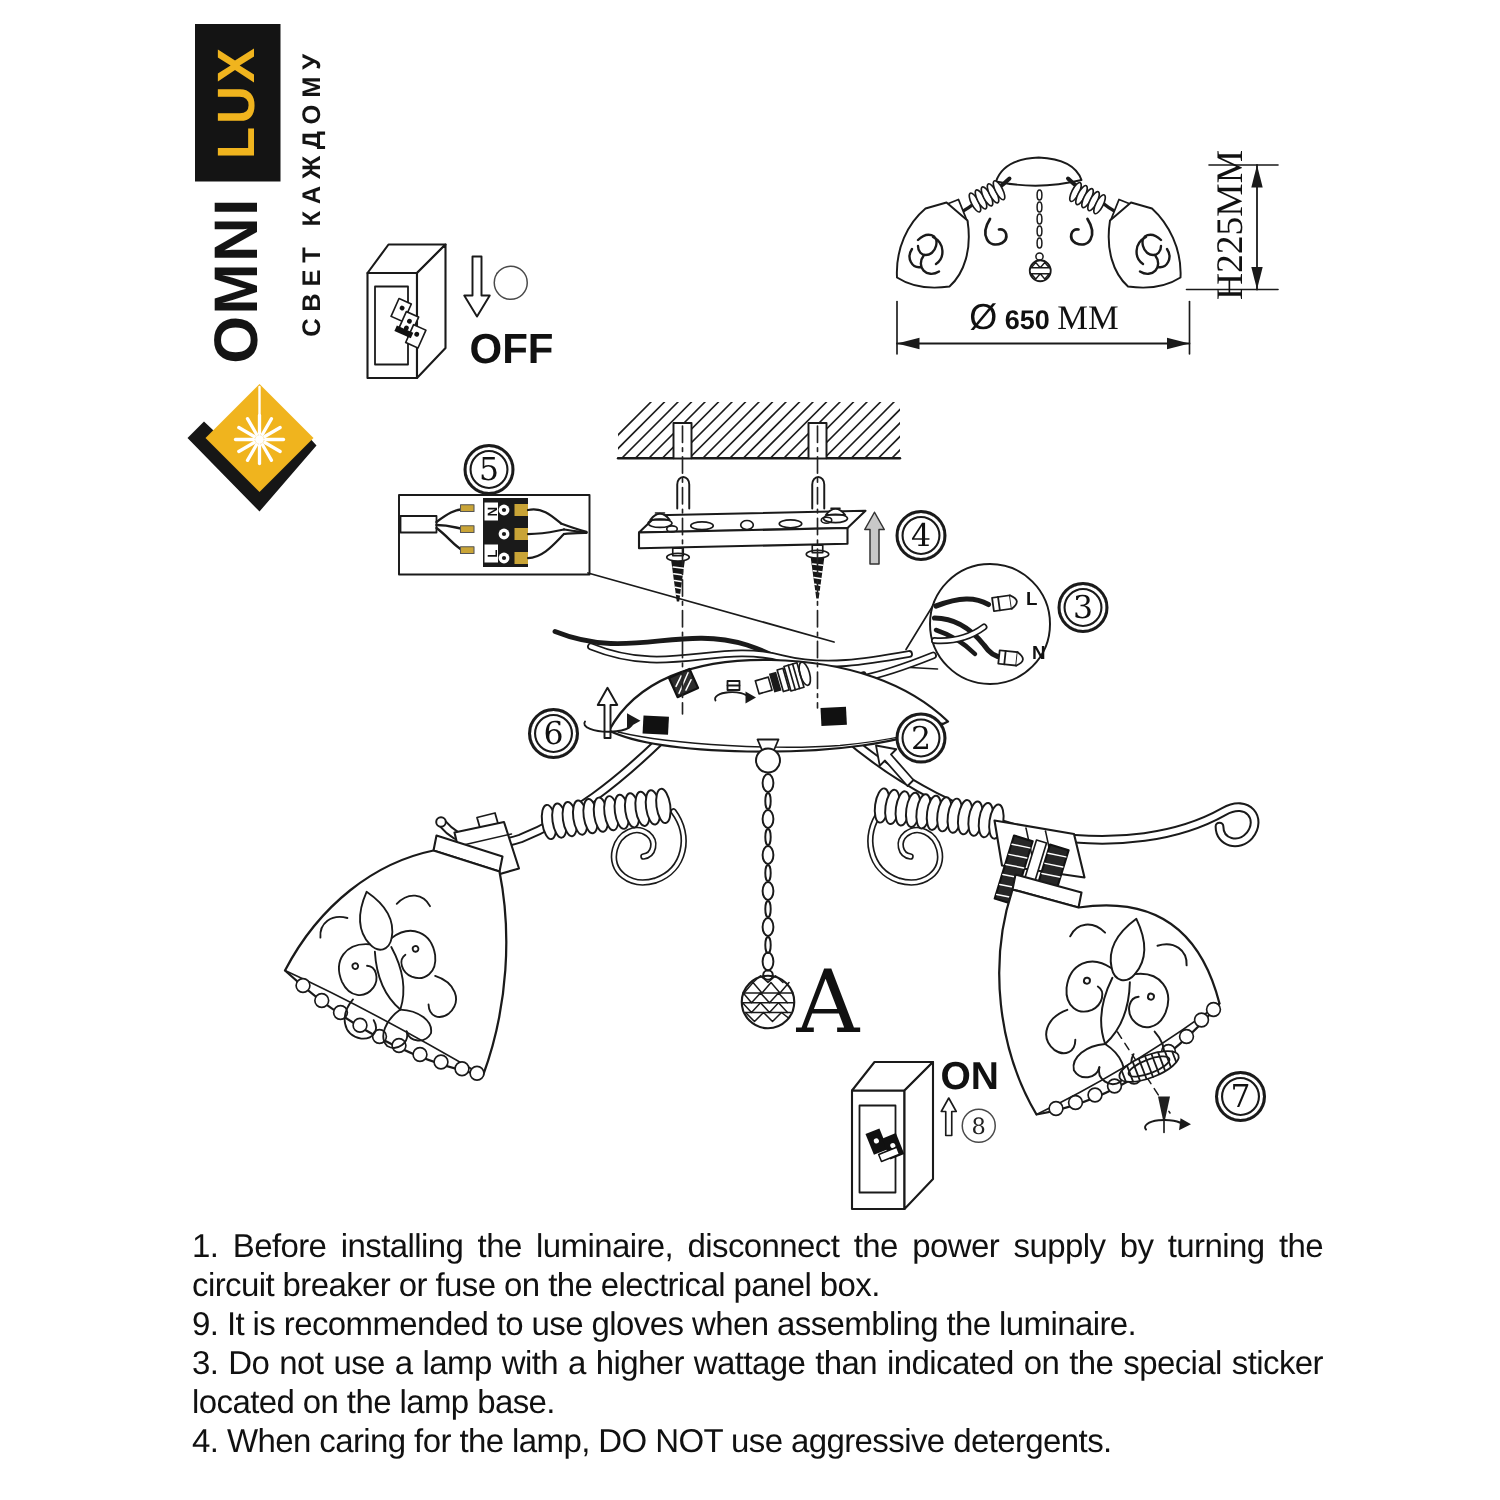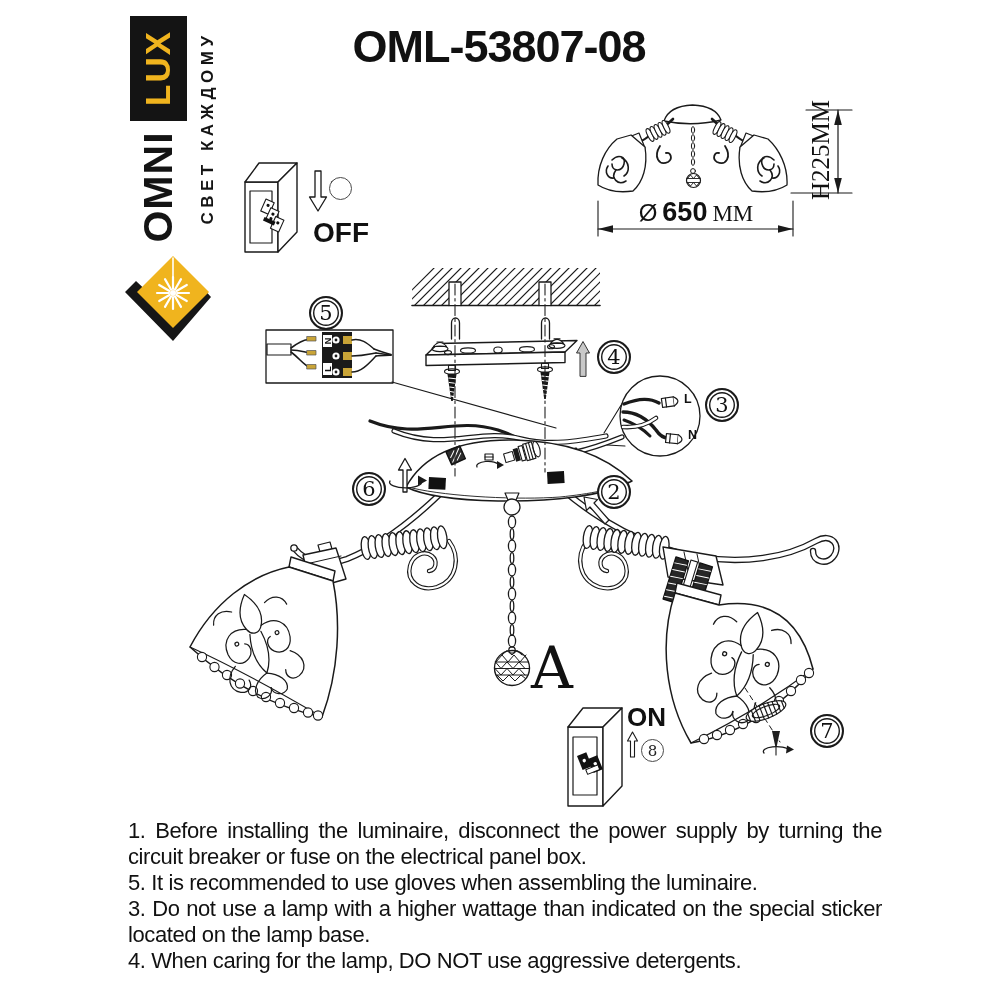--- a/index.html
+++ b/index.html
@@ -15,21 +15,21 @@
   .omni-txt{font-size:41px;font-weight:bold;color:#141414;letter-spacing:1px;}
   .tagline{font-size:17px;font-weight:600;color:#141414;letter-spacing:4.5px;}
   .switch-label{font-weight:bold;font-size:28px;letter-spacing:0px;}
   .badge{border-radius:50%;display:flex;align-items:center;justify-content:center;
          background:#fff;font-family:"DejaVu Serif",serif;box-sizing:border-box;}
   .badge.dbl{width:34px;height:34px;border:2px solid #1a1a1a;font-size:21px;
          box-shadow:inset 0 0 0 2px #fff, inset 0 0 0 3.4px #1a1a1a;}
   .badge.sgl{width:23px;height:23px;border:1.6px solid #4a4a4a;font-size:15px;color:#222;}
   .dim-d{display:flex;align-items:baseline;gap:5px;}
   .dim-d .sym{font-size:24px;}
-  .dim-d .val{font-size:27px;font-weight:bold;}
+  .dim-d .val{font-size:18px;font-weight:bold;}
   .dim-d .unit{font-family:"Liberation Serif",serif;font-size:23px;}
   .dim-h{font-family:"Liberation Serif",serif;font-size:25px;}
   .ln{font-size:12.5px;font-weight:bold;}
   .tlabel{font-size:9px;font-weight:bold;color:#111;}
   .pendant-a{font-family:"DejaVu Serif",serif;font-size:58px;}
   .parts{font-size:31px;}
   .parts b{font-weight:bold;}
   .instr{width:754px;font-size:22px;letter-spacing:-0.4px;line-height:26px;}
   .instr p{margin:0;text-align:justify;}
 </style>
@@ -507,21 +507,20 @@
     <line x1="806" y1="110" x2="852" y2="110" stroke-width="1.1"></line>
     <line x1="791" y1="193" x2="852" y2="193" stroke-width="1.1"></line>
   </g>
 </svg>
 
 <div class="ov lux-box" style="left:130px;top:16px;"></div>
 <div class="ov rot lux-txt" style="left:158px;top:68px;">LUX</div>
 <div class="ov rot omni-txt" style="left:158px;top:187px;">OMNI</div>
 <div class="ov rot tagline" style="left:208px;top:128px;">СВЕТ КАЖДОМУ</div>
 
-<div class="ov ctr title" style="left:499px;top:47px;">OML-53807-08</div>
 
 <div class="ov switch-label" style="left:313px;top:217px;">OFF</div>
 <div class="ov switch-label" style="left:627px;top:702px;font-size:26px;">ON</div>
 
 <div class="ov ctr dim-d" style="left:696px;top:212px;">
   <span class="sym">Ø</span>
   <span class="val">650</span>
   <span class="unit">MM</span>
 </div>
 <div class="ov rot dim-h" style="left:821px;top:150px;">H225MM</div>
@@ -555,18 +554,18 @@
 <div class="ov ln" style="left:684px;top:392px;">L</div>
 <div class="ov ln" style="left:688px;top:428px;">N</div>
 <div class="ov rot tlabel" style="left:327.5px;top:341px;">N</div>
 <div class="ov rot tlabel" style="left:327.5px;top:369px;">L</div>
 
 <div class="ov pendant-a" style="left:531px;top:634px;">A</div>
 
 
 <div class="ov instr" style="left:128px;top:818px;">
   <p>1. Before installing the luminaire, disconnect the power supply by turning the circuit breaker or fuse on the electrical panel box.</p>
-  <p>5. It is recommended to use gloves when assembling the luminaire.</p>
+  <p>9. It is recommended to use gloves when assembling the luminaire.</p>
   <p>3. Do not use a lamp with a higher wattage than indicated on the special sticker located on the lamp base.</p>
   <p>4. When caring for the lamp, DO NOT use aggressive detergents.</p>
 </div>
 
 </div>
 
 </body></html>

